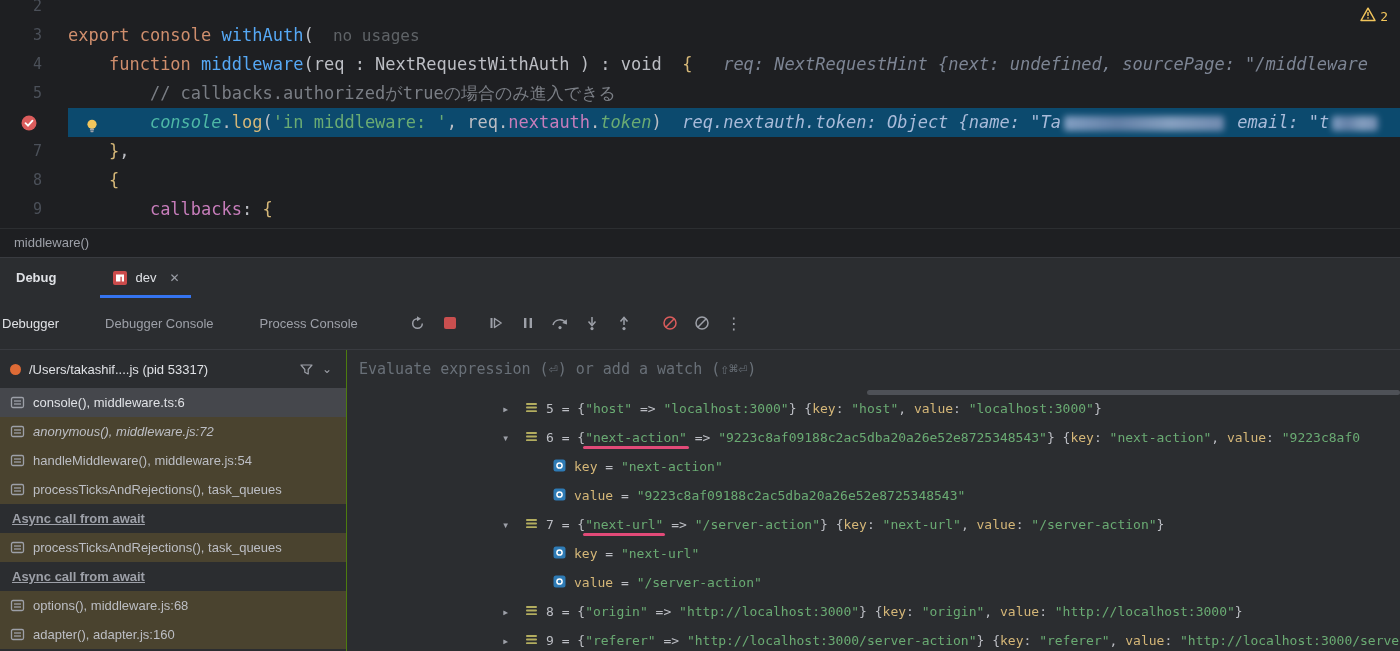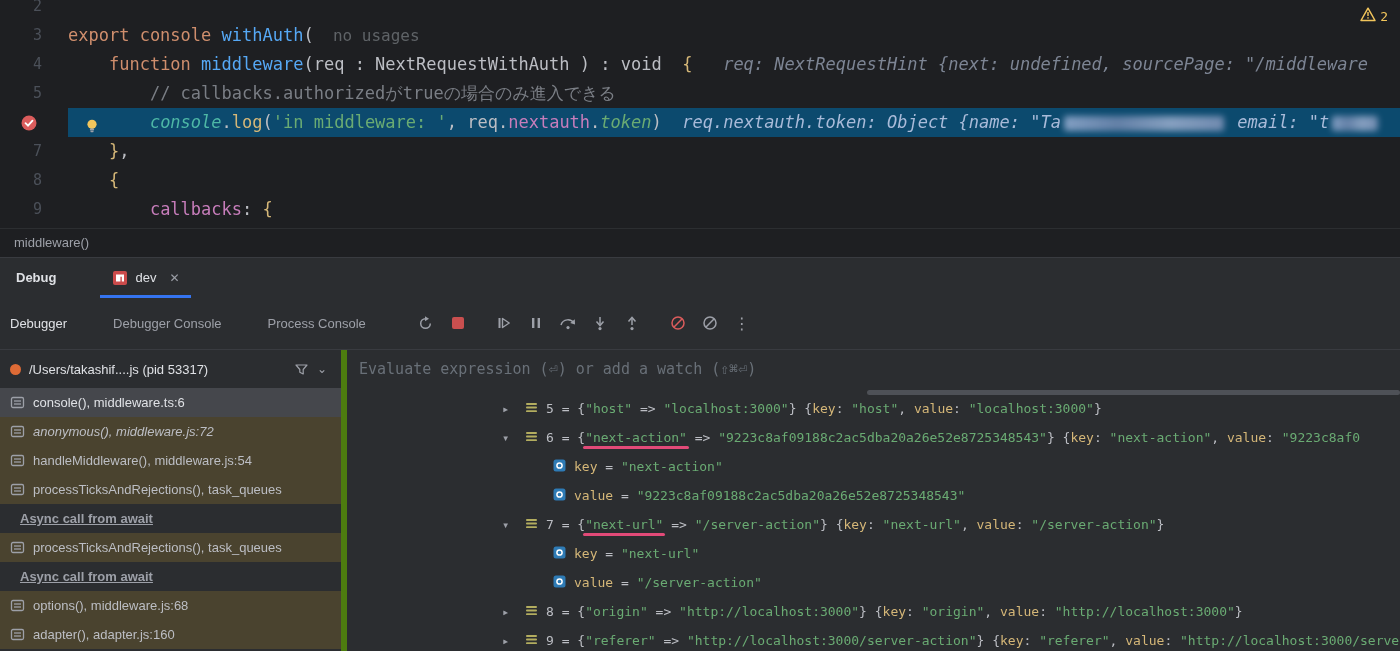--- a/index.html
+++ b/index.html
@@ -35,38 +35,38 @@
   .breadcrumb{height:29px;line-height:28px;padding-left:14px;font-size:13px;color:#9da0a8;background:#1e1f22;border-top:1px solid #2c2e31}
 
   
   .dbg-tabs{height:40px;background:#2b2d30;border-top:1px solid #393b40;display:flex;align-items:center;padding-left:16px}
   .dbg-title{font-weight:bold;color:#dfe1e5;font-size:13px;margin-right:44px}
   .run-tab{height:40px;display:flex;align-items:center;gap:7px;padding:0 12px;position:relative;color:#dfe1e5;font-size:13px}
   .run-tab .tab-underline{position:absolute;left:0;right:0;bottom:0;height:3px;background:#3574f0}
   .close-x{color:#9da0a8;font-size:12px;margin-left:6px}
 
   .dbg-toolbar{height:52px;background:#2b2d30;display:flex;align-items:center;font-size:13px}
-  .vtabs{display:flex;gap:46px;padding-left:10px}
+  .vtabs{display:flex;gap:46px;padding-left:2px}
   .vtab{color:#9da0a8}
   .vtab.active{color:#dfe1e5}
   .actions{display:flex;align-items:center;margin-left:44px}
   .abtn{width:26px;height:26px;display:inline-flex;align-items:center;justify-content:center;margin:0 3px;color:#9da0a8;font-size:16px}
   .asep{width:14px}
 
   
   .panels{display:flex;height:302px;border-top:1px solid #393b40;background:#2b2d30}
-  .frames{width:347px;flex:none;border-right:6px solid #4d7c0f;display:flex;flex-direction:column;overflow:hidden}
+  .frames{width:347px;flex:none;border-right:1px solid #4d7c0f;display:flex;flex-direction:column;overflow:hidden}
   .fheader{height:38px;flex:none;display:flex;align-items:center;gap:8px;padding:0 10px;font-size:13px;color:#dfe1e5;white-space:nowrap;overflow:hidden}
   .fdot{width:11px;height:11px;border-radius:50%;background:#de6b36;flex:none}
   .fspacer{flex:1}
   .fchev{color:#9da0a8;font-size:12px;padding-right:4px}
   .frow{height:29px;flex:none;display:flex;align-items:center;gap:8px;padding-left:10px;font-size:13px;color:#bcbec4;white-space:nowrap;overflow:hidden}
   .frow.selected{background:#45474c;color:#dfe1e5}
   .frow.lib{background:#4a432f}
-  .frow.async{color:#9da0a8;font-weight:bold;text-decoration:underline;padding-left:20px}
+  .frow.async{color:#9da0a8;font-weight:bold;text-decoration:underline;padding-left:12px}
   .ficon{width:15px;height:15px;flex:none;display:inline-flex}
 
   .vars{flex:1;display:flex;flex-direction:column;overflow:hidden}
   .eval{height:38px;flex:none;display:flex;align-items:center;padding-left:12px;font-family:"DejaVu Sans Mono",monospace;font-size:15px;color:#697078;white-space:pre}
   .vars-area{position:relative;flex:1;padding-top:6px;font-family:"DejaVu Sans Mono",monospace;font-size:13px;overflow:hidden}
   .hscroll{position:absolute;top:2px;left:520px;width:533px;height:5px;border-radius:3px;background:#4e5157}
   .vrow{height:29px;line-height:29px;white-space:pre;overflow:hidden}
   .vrow.level0{padding-left:155px}
   .vrow.level1{padding-left:205px}
   .vchev{display:inline-block;width:22px;color:#9da0a8;font-size:12px}

